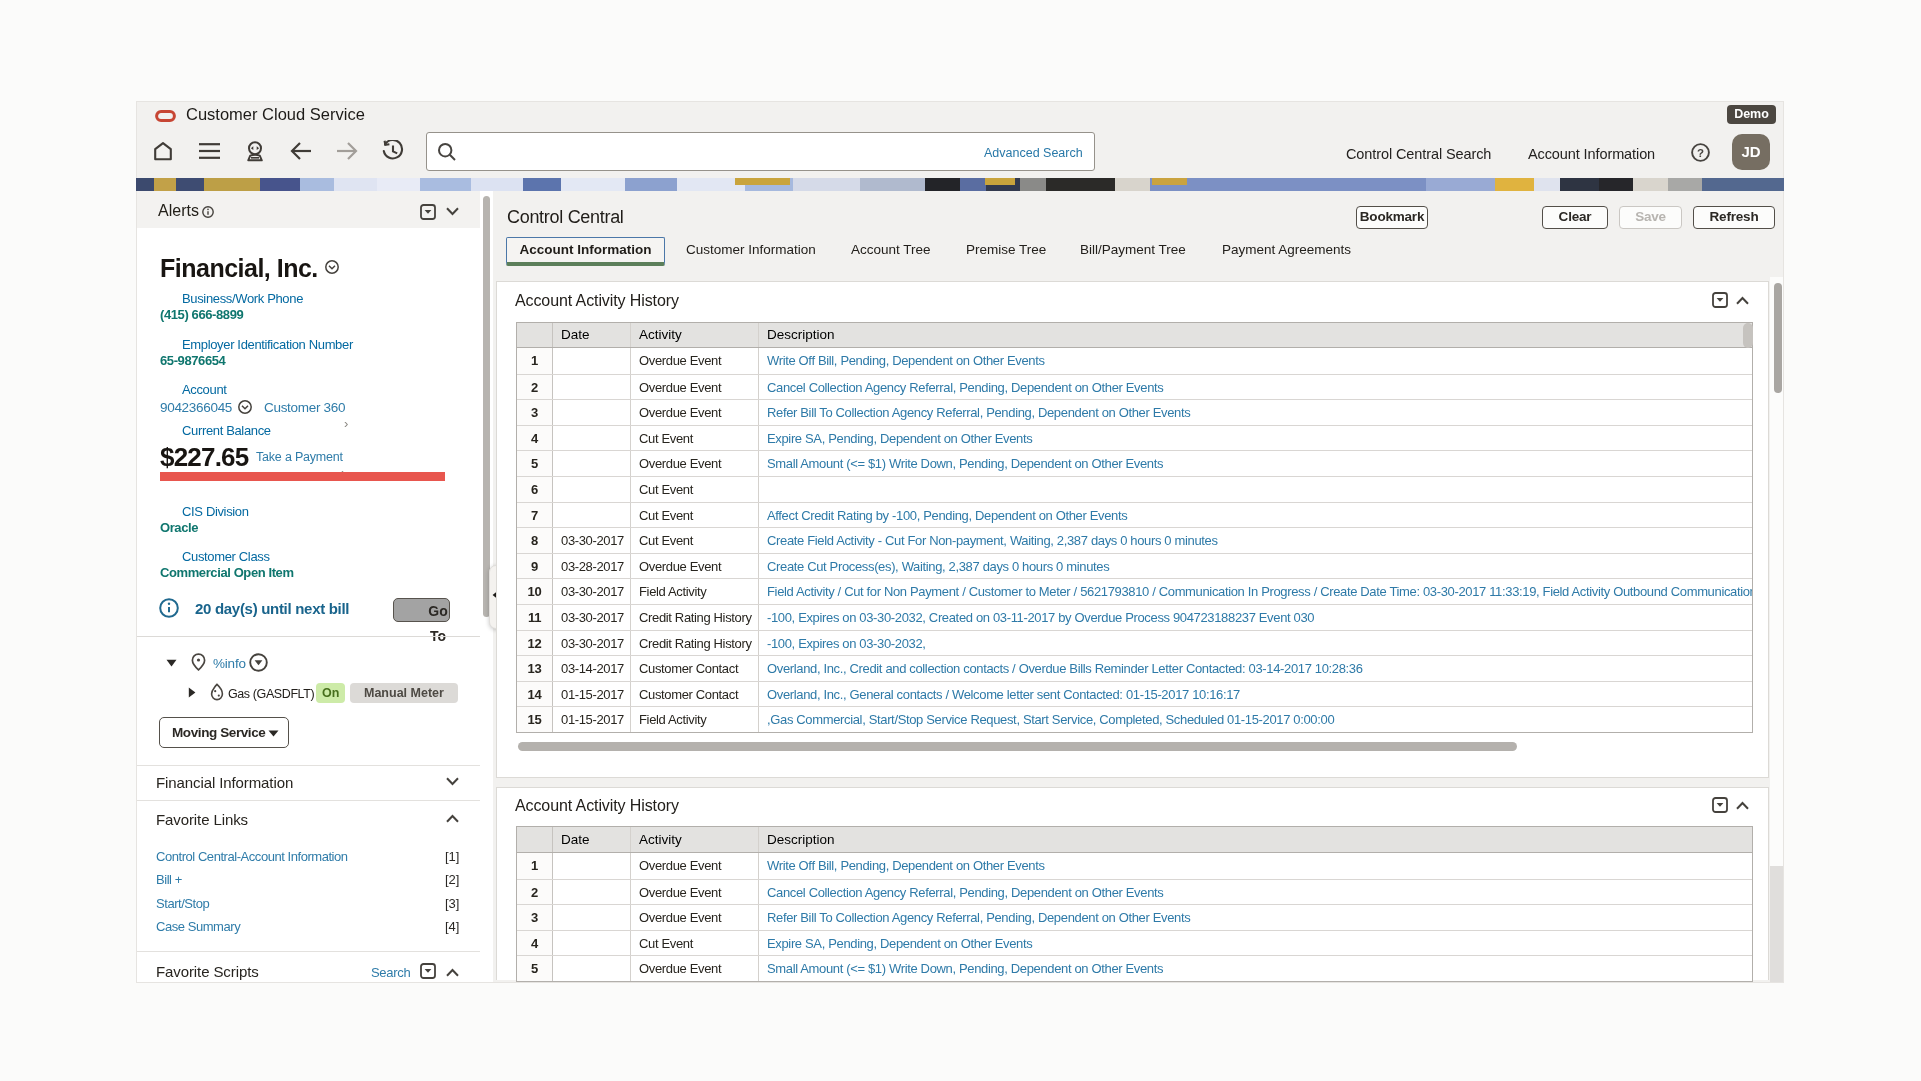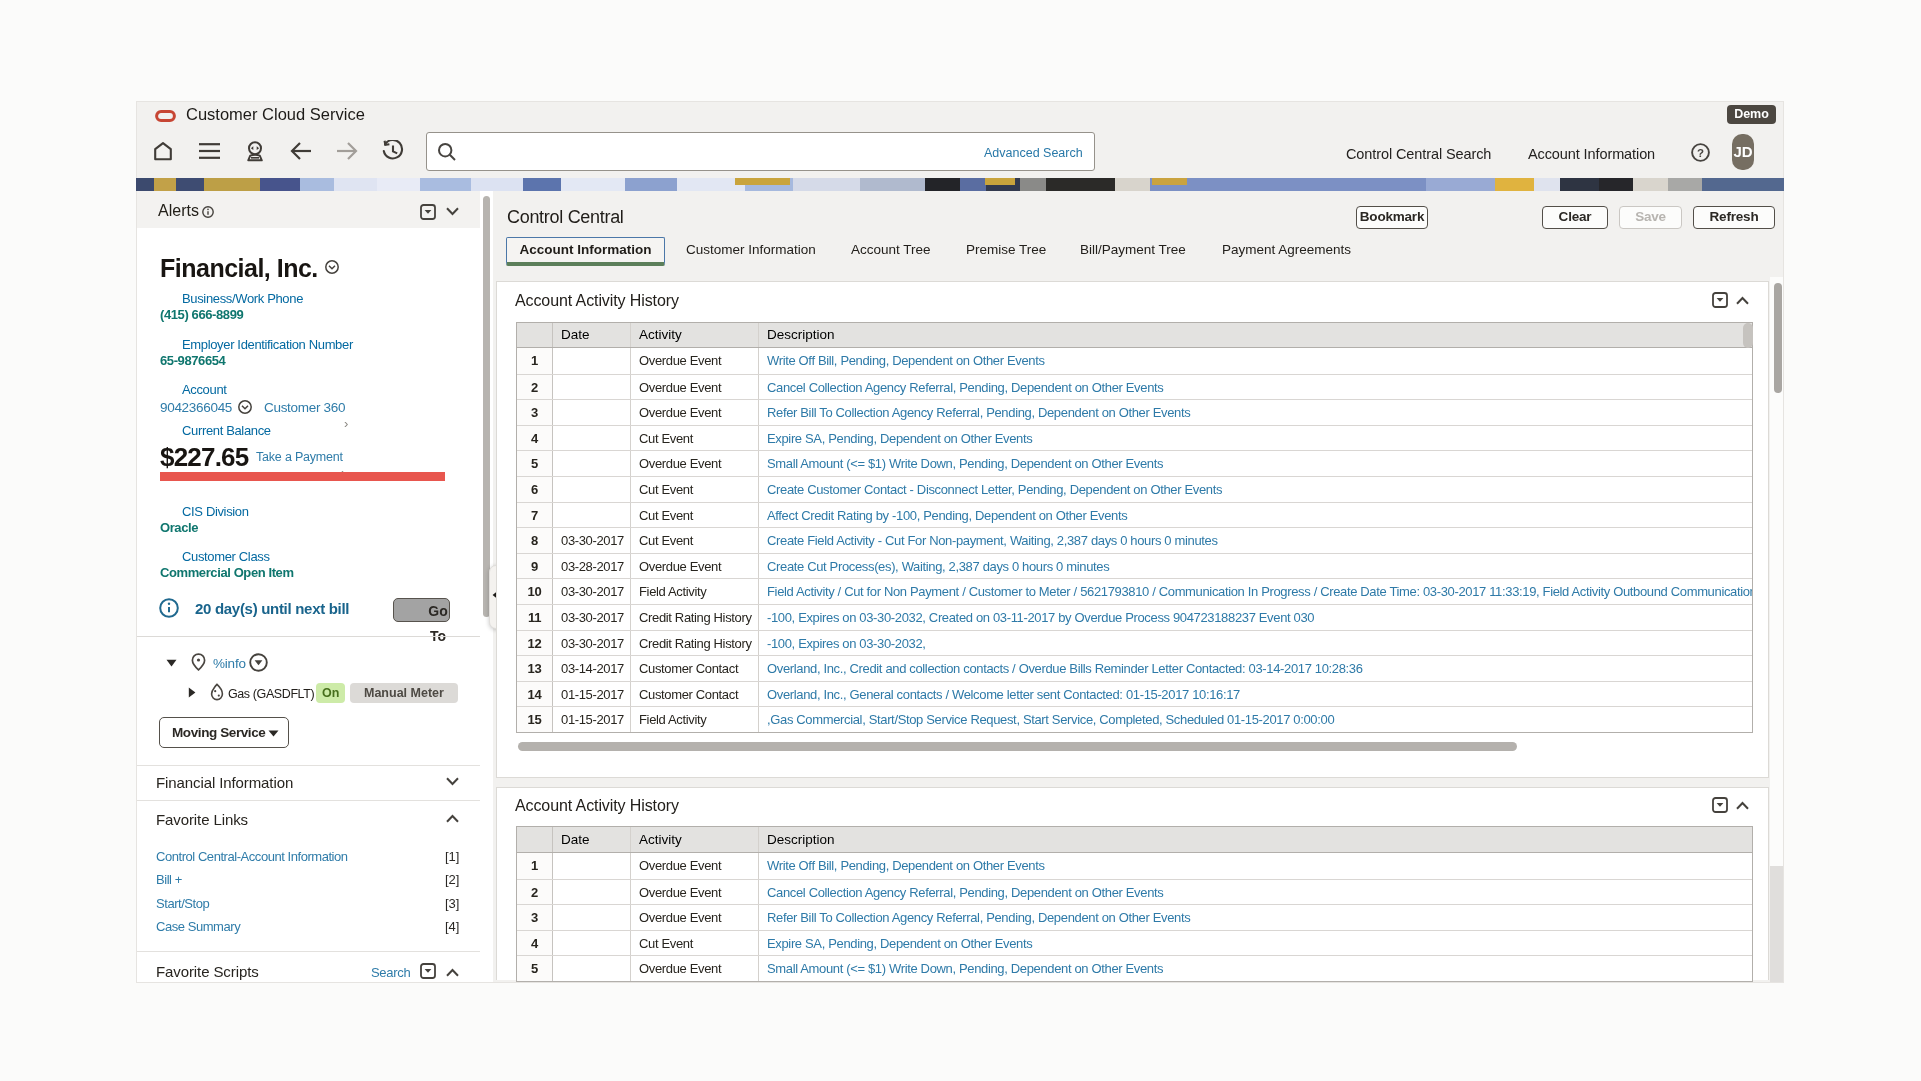--- a/index.html
+++ b/index.html
@@ -75,21 +75,21 @@
     <circle cx="8.2" cy="8.2" r="6.2" fill="none" stroke="#474440" stroke-width="2"></circle>
     <line x1="12.8" y1="12.8" x2="18" y2="18" stroke="#474440" stroke-width="2"></line>
   </svg>
   <div class="abs txt" style="left:984px;top:146px;font-size:12.5px;color:#2878a8;">Advanced Search</div>
   <div class="abs txt" style="left:1346px;top:146px;font-size:14.5px;letter-spacing:-.1px;color:#242220;">Control Central Search</div>
   <div class="abs txt" style="left:1528px;top:146px;font-size:14.5px;letter-spacing:-.1px;color:#242220;">Account Information</div>
   <svg class="abs" style="left:1691px;top:142.5px" width="19" height="19" viewBox="0 0 19 19">
     <circle cx="9.5" cy="9.5" r="8.4" fill="none" stroke="#474440" stroke-width="1.9"></circle>
     <text x="9.5" y="13.7" text-anchor="middle" font-size="11.5" font-weight="700" fill="#474440" font-family="Liberation Sans">?</text>
   </svg>
-  <div class="abs" style="left:1732px;top:134px;width:22px;height:36px;background:#766e62;border-radius:10px;color:#fff;font-size:15px;font-weight:700;text-align:center;line-height:36px;">JD</div>
+  <div class="abs" style="left:1732px;top:134px;width:38px;height:36px;background:#766e62;border-radius:10px;color:#fff;font-size:15px;font-weight:700;text-align:center;line-height:36px;">JD</div>
 
   <div class="abs" style="left:136px;top:178px;width:1648px;height:13px;background:linear-gradient(90deg,
     #3c4a6e 0 18px,#c2a148 18px 40px,#3e4c72 40px 68px,#bd9f46 68px 124px,#47548c 124px 164px,
     #a9bcdf 164px 198px,#dfe4f2 198px 241px,#e8ebf6 241px 284px,#a9bce0 284px 335px,#dce2f2 335px 387px,
     #5c74ad 387px 425px,#e3e8f4 425px 489px,#8ca1cf 489px 541px,#e2e7f3 541px 609px,#a6b9de 609px 657px,
     #d5dae8 657px 724px,#b0bace 724px 789px,#232428 789px 824px,#5a6da1 824px 850px,#333a4e 850px 884px,
     #8a8a88 884px 910px,#2b2a28 910px 979px,#d8d4cc 979px 1014px,#7c90c4 1014px 1290px,#99aad4 1290px 1359px,
     #e0b33f 1359px 1398px,#dfe3ee 1398px 1424px,#2e3442 1424px 1463px,#26262a 1463px 1497px,#d9d5cd 1497px 1532px,
     #a8a8a6 1532px 1566px,#53688f 1566px 1648px);"></div>
   <div class="abs" style="left:136px;top:178px;width:1648px;height:7px;background:linear-gradient(90deg,
@@ -270,21 +270,20 @@
     <div class="trow">
         <div class="c0">5</div>
         <div class="c1"></div>
         <div class="c2">Overdue Event</div>
         <div class="c3">Small Amount (&lt;= $1) Write Down, Pending, Dependent on Other Events</div>
       </div>
     <div class="trow">
         <div class="c0">6</div>
         <div class="c1"></div>
         <div class="c2">Cut Event</div>
-        <div class="c3">Create Customer Contact - Disconnect Letter, Pending, Dependent on Other Events</div>
       </div>
     <div class="trow">
         <div class="c0">7</div>
         <div class="c1"></div>
         <div class="c2">Cut Event</div>
         <div class="c3">Affect Credit Rating by -100, Pending, Dependent on Other Events</div>
       </div>
     <div class="trow">
         <div class="c0">8</div>
         <div class="c1">03-30-2017</div>

